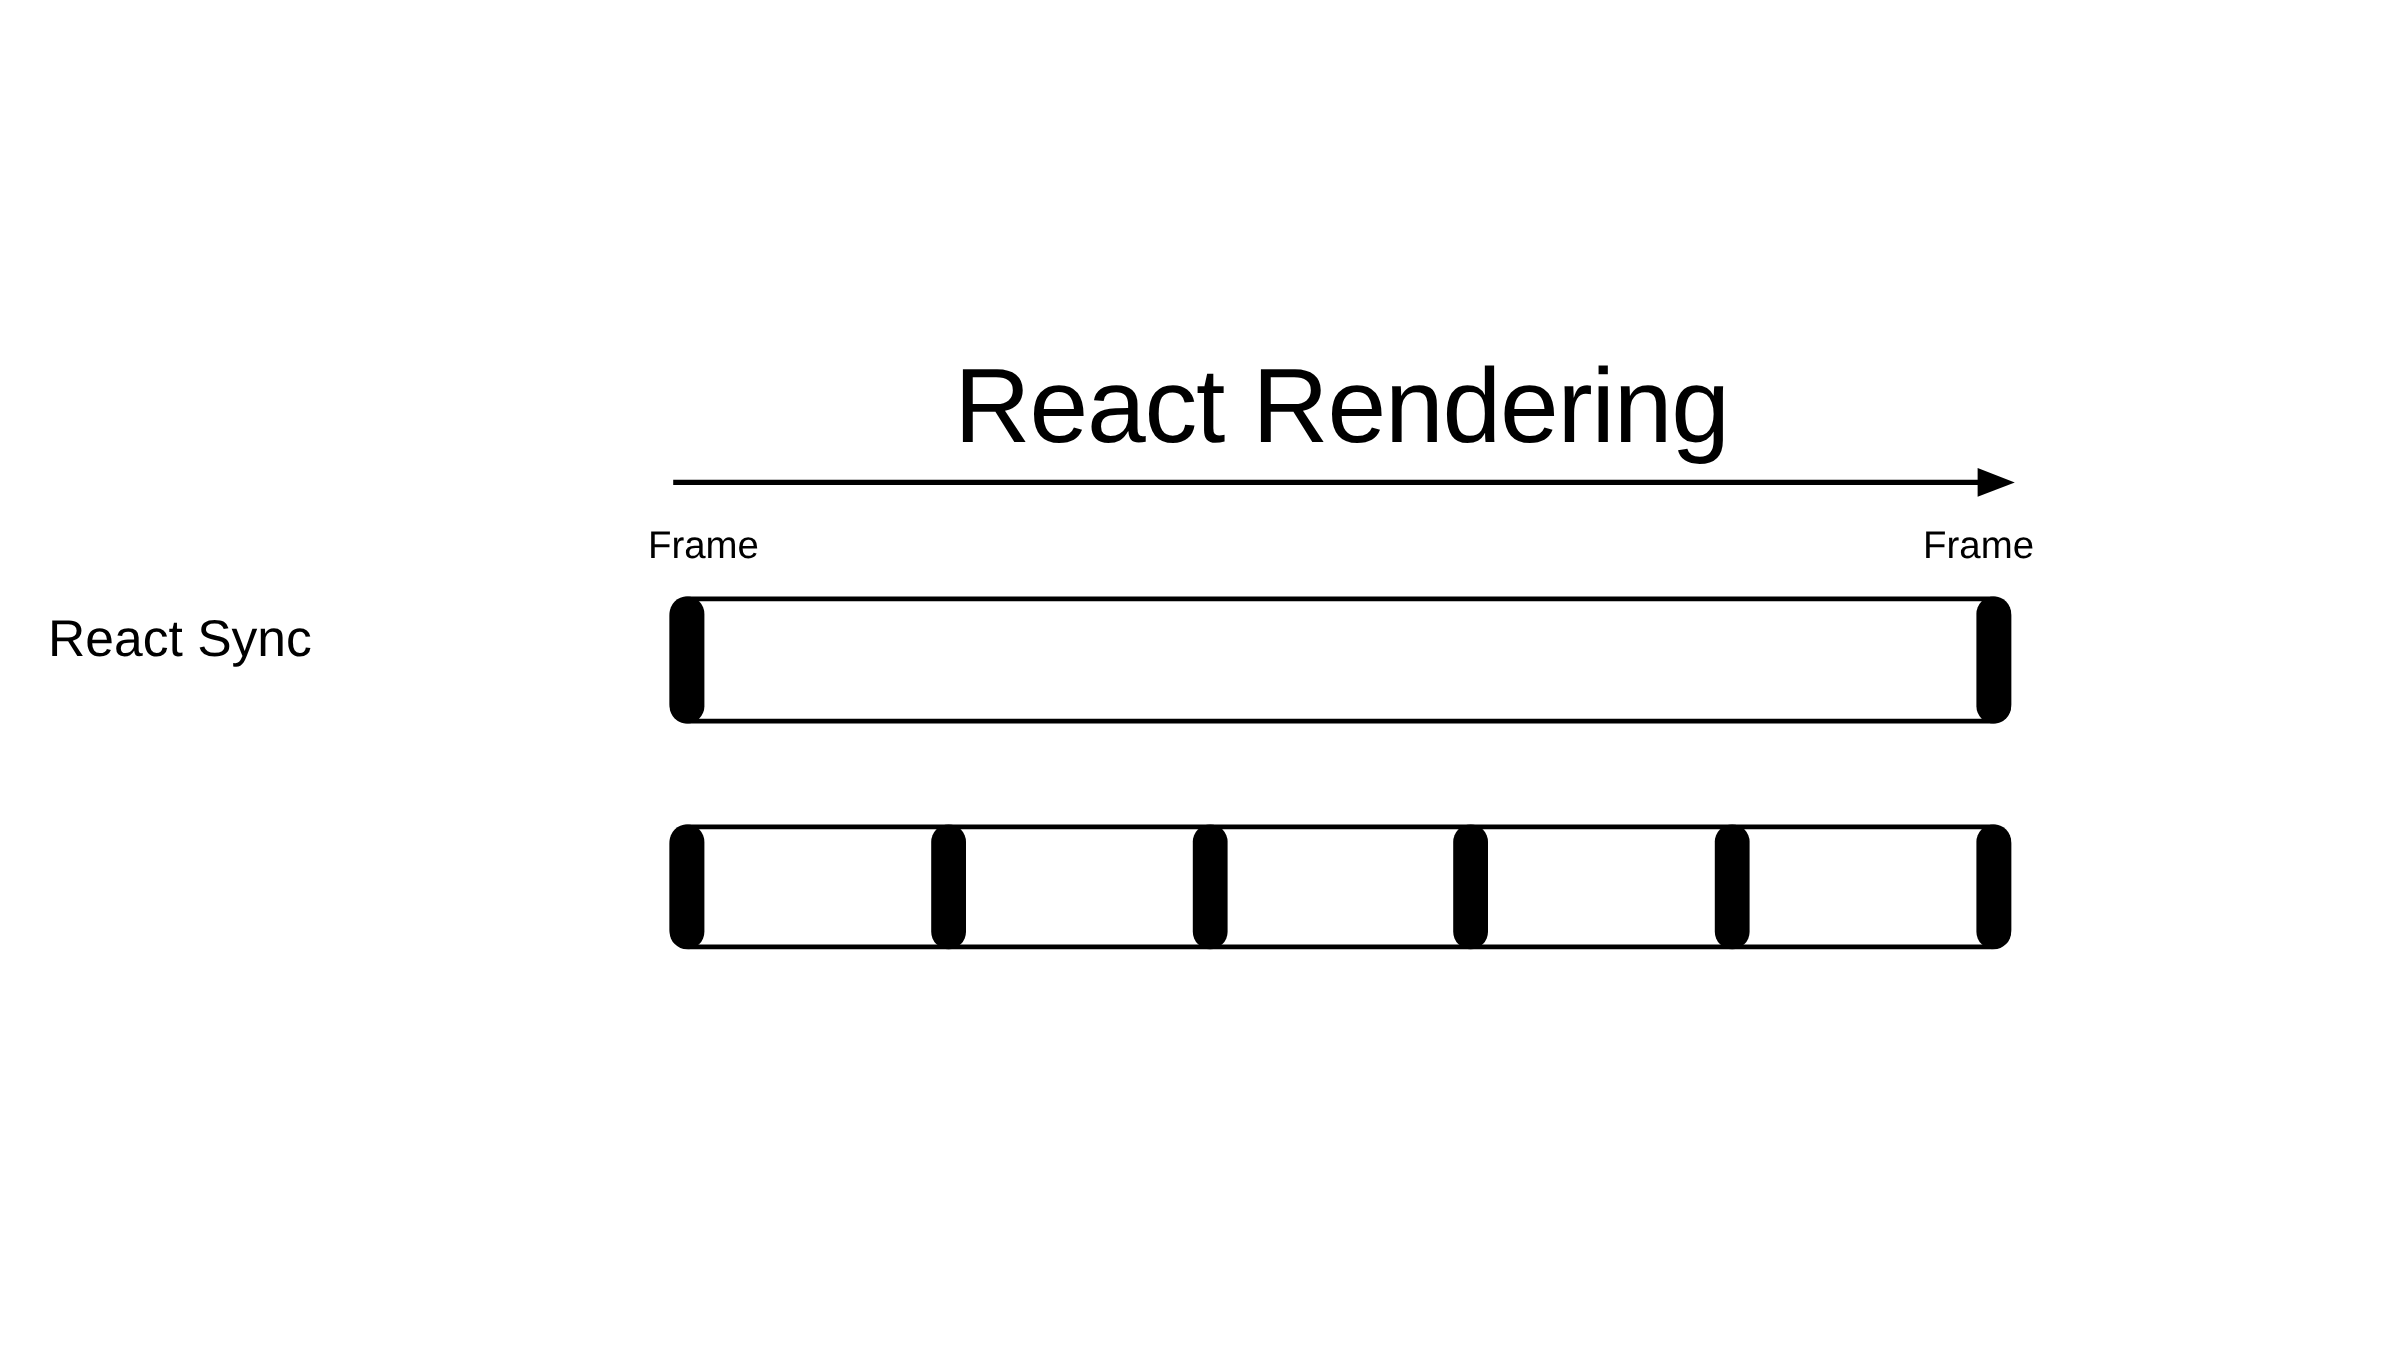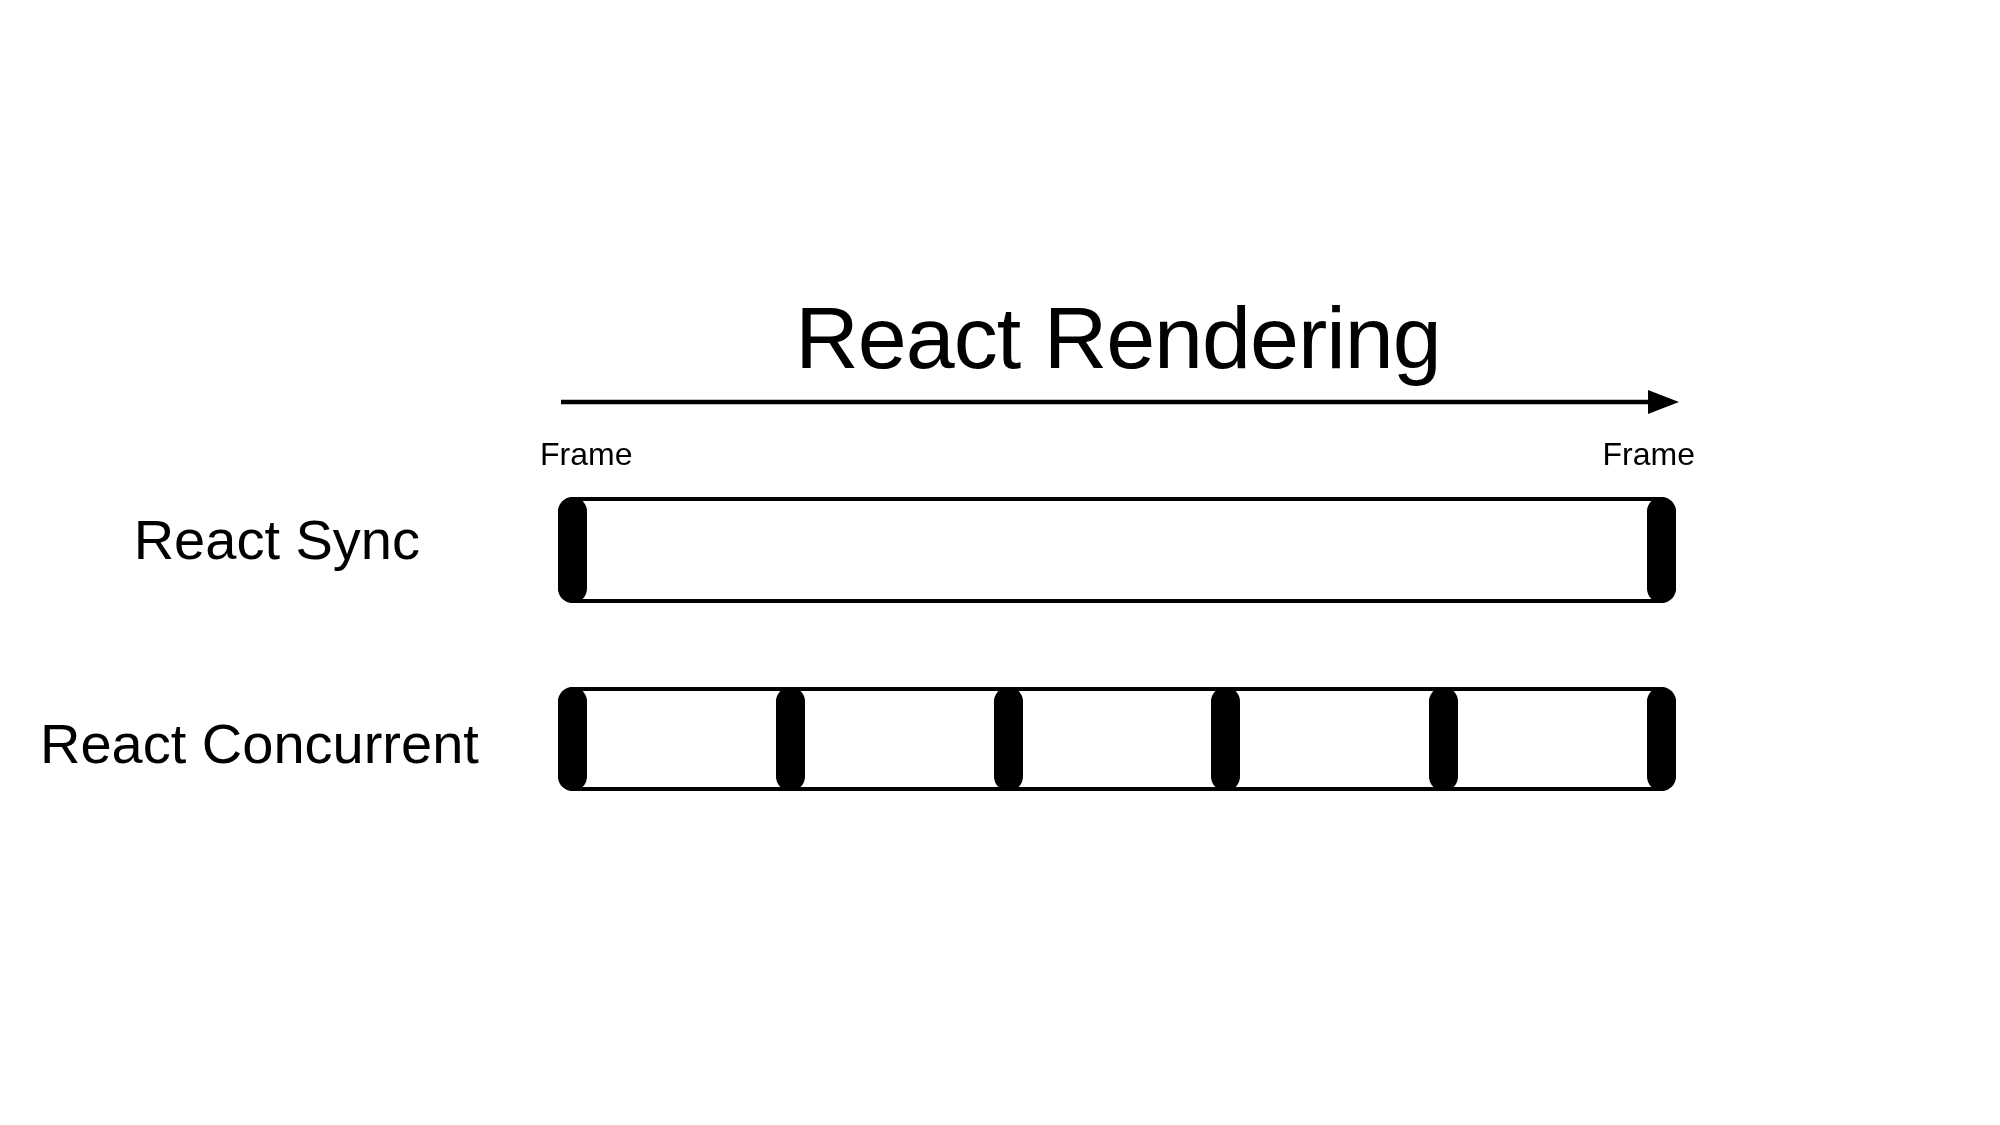--- a/index.html
+++ b/index.html
@@ -36,22 +36,22 @@
     top:438px;
     font-size:32px;
     line-height:1;
     white-space:nowrap;
   }
   .frame-label.start{left:540px;}
   .frame-label.end{right:305px;text-align:right;}
   .row-label{
     position:absolute;
     left:40px;width:380px;
-    text-align:right;
-    font-size:56px;
+    text-align:left;
+    font-size:43px;
     line-height:1;
     white-space:nowrap;
   }
   .row-label.sync{top:512px;}
   .row-label.concurrent{top:716px;}
   .timeline-box{
     position:absolute;
     left:558px;width:1118px;
     box-sizing:border-box;
     border:4px solid var(--ink);
@@ -92,21 +92,20 @@
 
   <div class="row-label sync">React Sync</div>
 
   <div class="timeline-box sync">
     <div class="markers">
         <div class="pill"></div>
         <div class="pill"></div>
       </div>
   </div>
 
-  <div class="row-label concurrent">React Concurrent</div>
 
   <div class="timeline-box concurrent">
     <div class="markers">
         <div class="pill"></div>
         <div class="pill"></div>
         <div class="pill"></div>
         <div class="pill"></div>
         <div class="pill"></div>
         <div class="pill"></div>
       </div>

